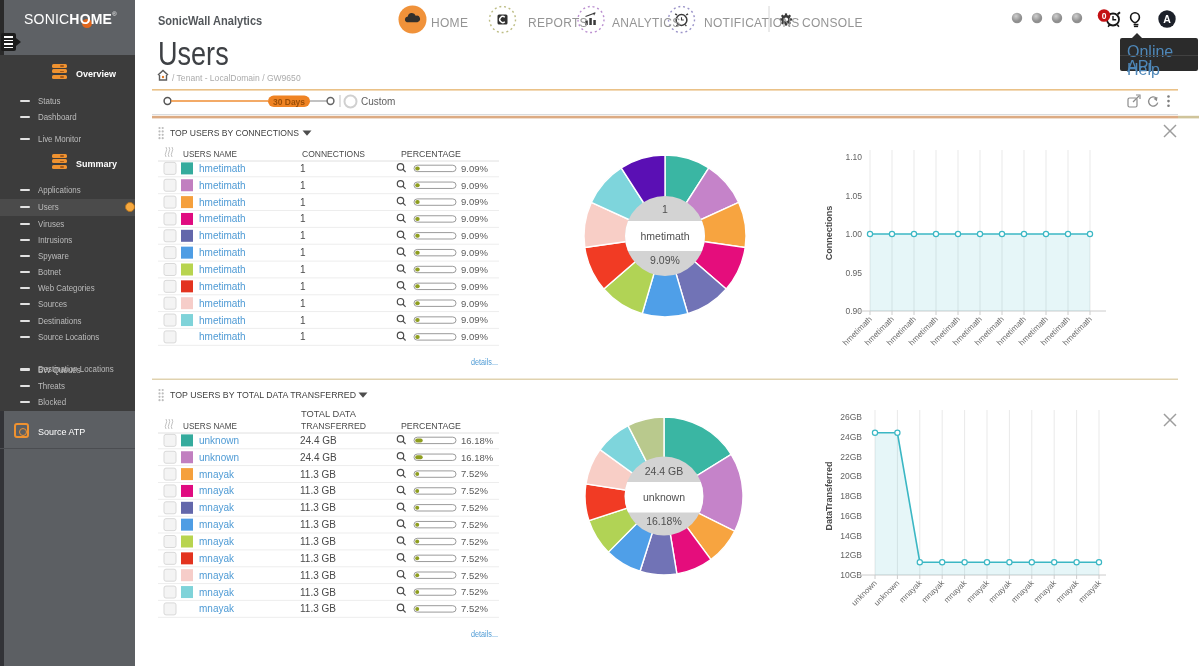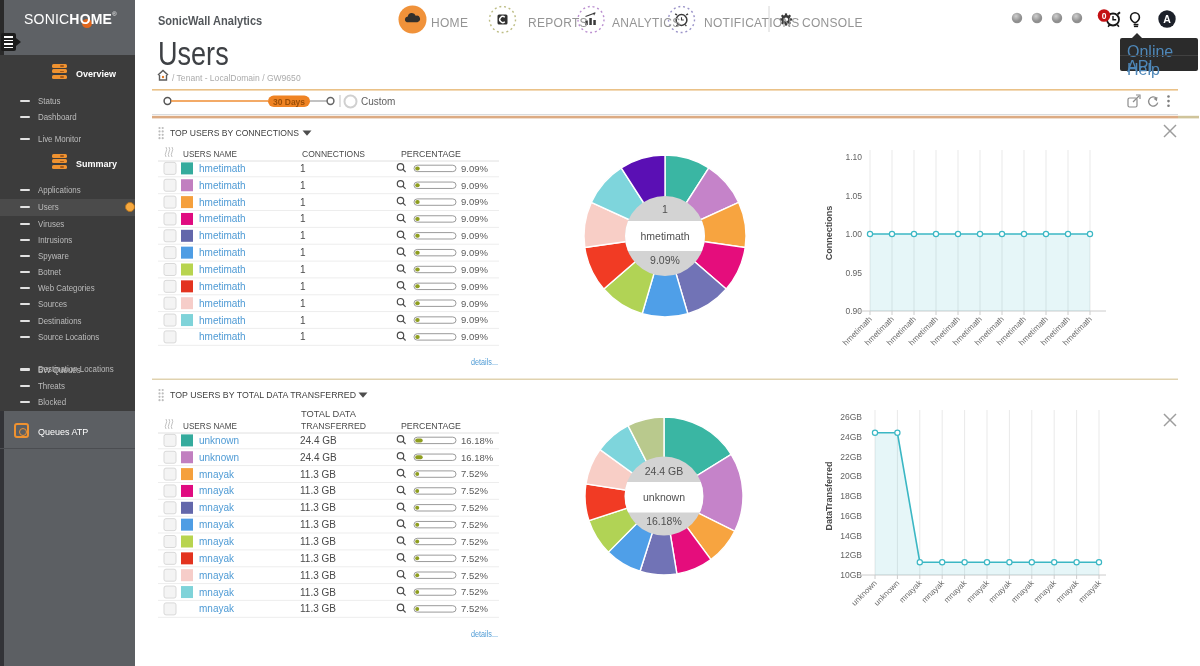--- a/index.html
+++ b/index.html
@@ -647,21 +647,21 @@
       <div class="mi" style="top:394px">
         <span class="dash"></span>
         <span class="ml">Blocked</span>
       </div>
   <div id="userdot"></div>
   <div id="atppanel">
         <div id="atpstrip"></div>
         <div id="atpline"></div>
       </div>
   <div id="atpicon"></div>
-  <div id="atplabel">Queues ATP</div>
+  <div id="atplabel">Source ATP</div>
   <div id="logo">
     <div id="logostrip"></div>
     <div id="logodot"></div>
     <div id="logotext">SONIC<b>HOME</b><span style="font-size:6px;vertical-align:top">®</span></div>
   </div>
   <div id="hamb">
     <div class="hline" style="top:3px"></div>
     <div class="hline" style="top:6.5px"></div>
     <div class="hline" style="top:10px"></div>
     <div class="hline" style="top:13.5px"></div>

